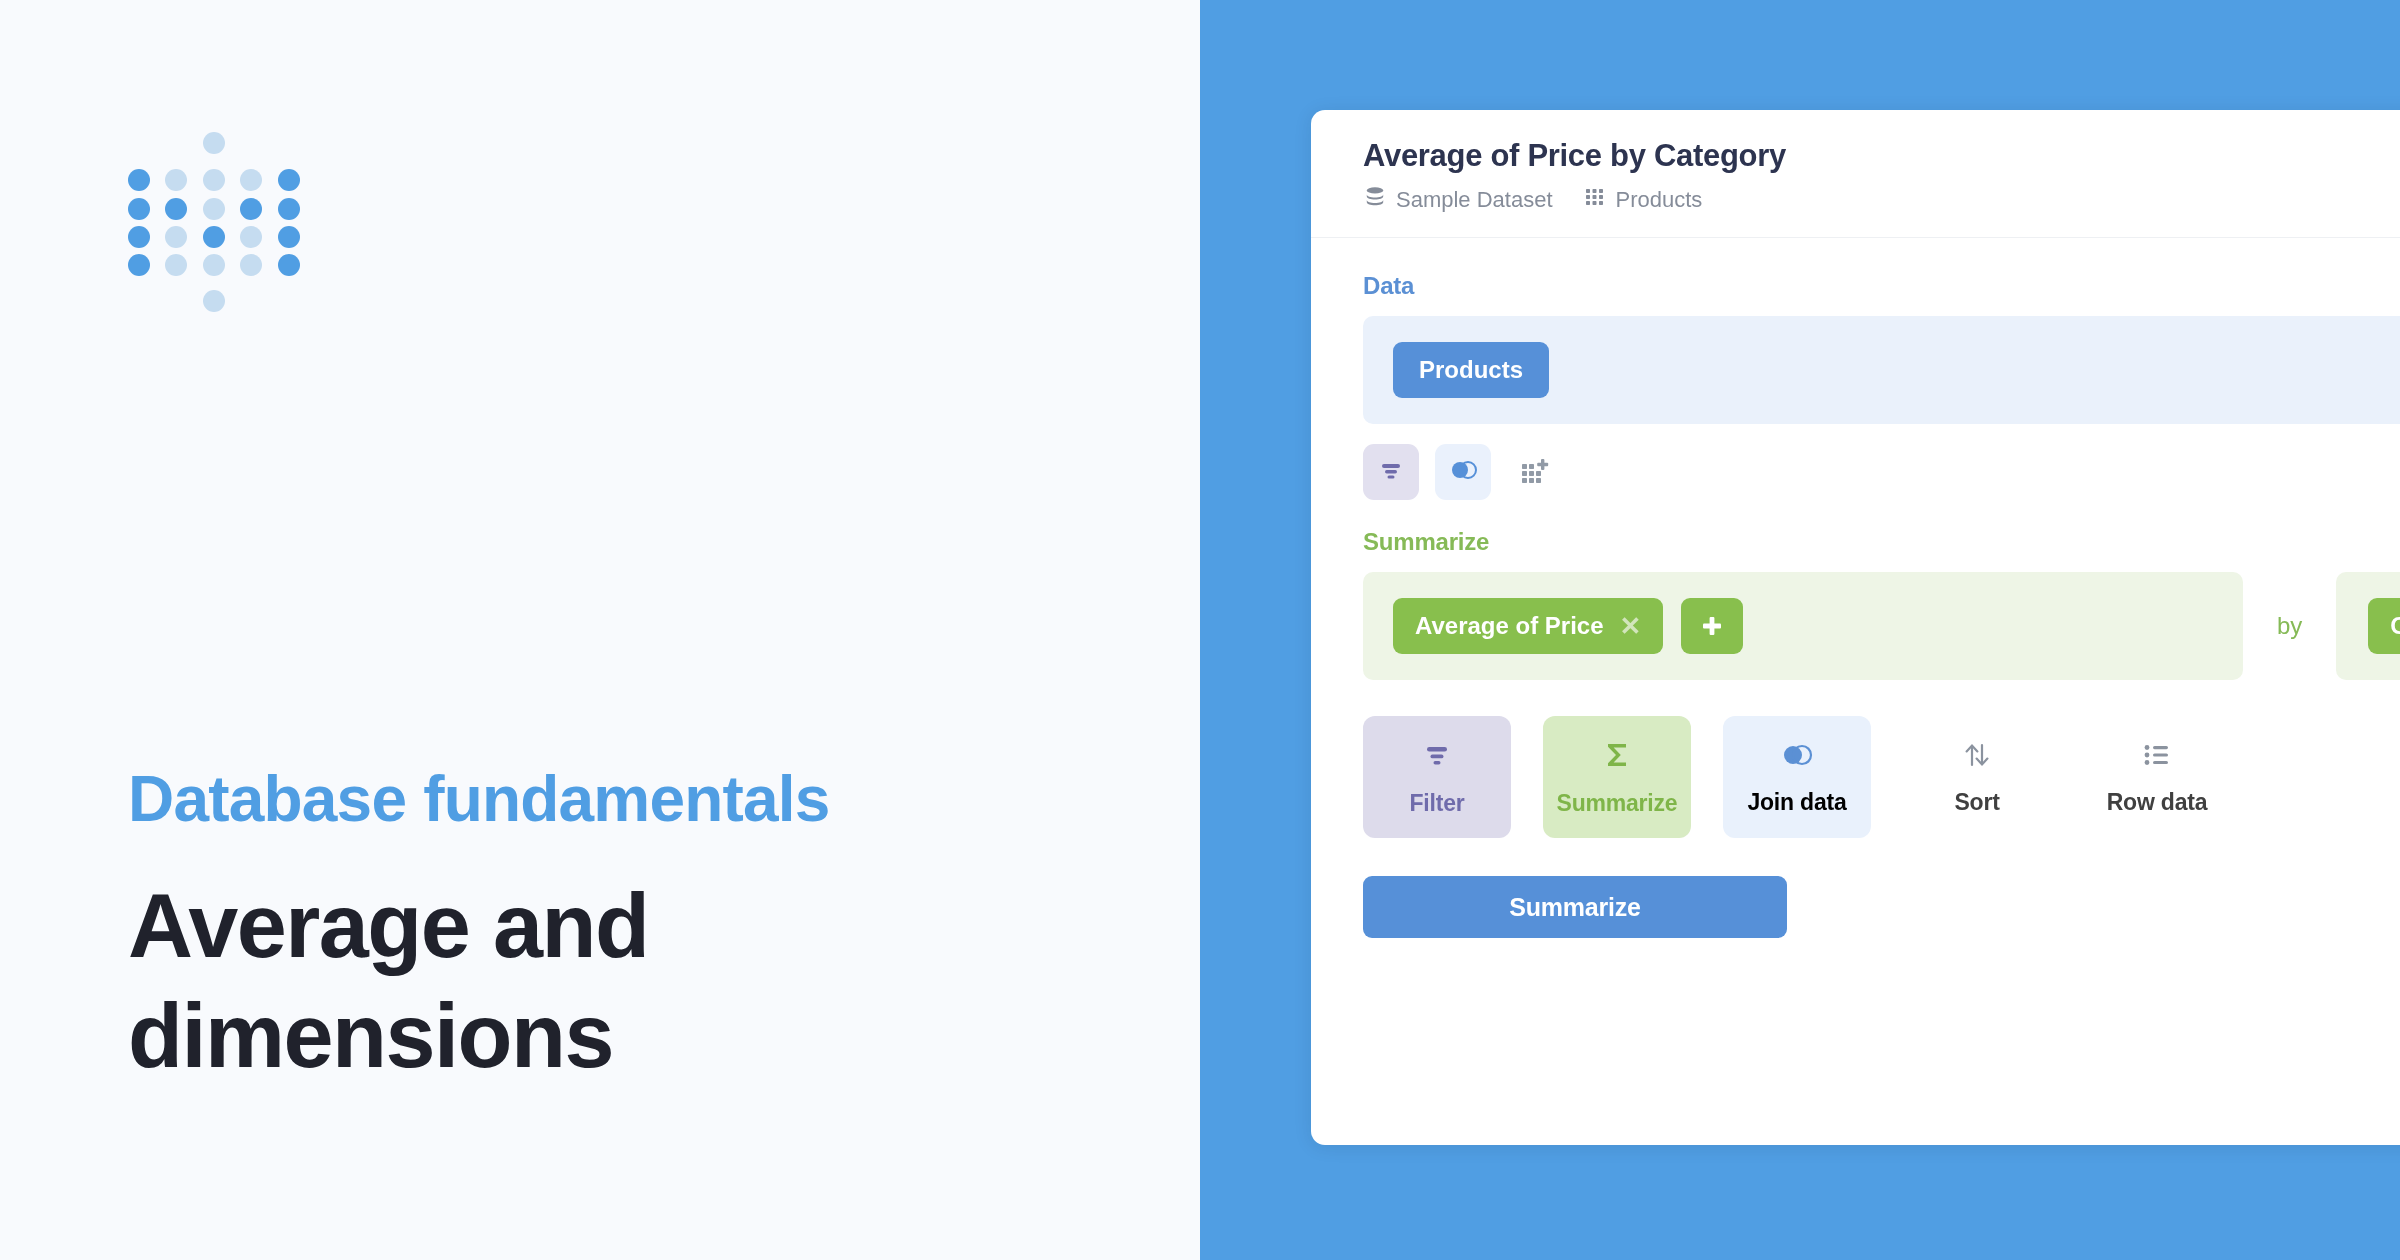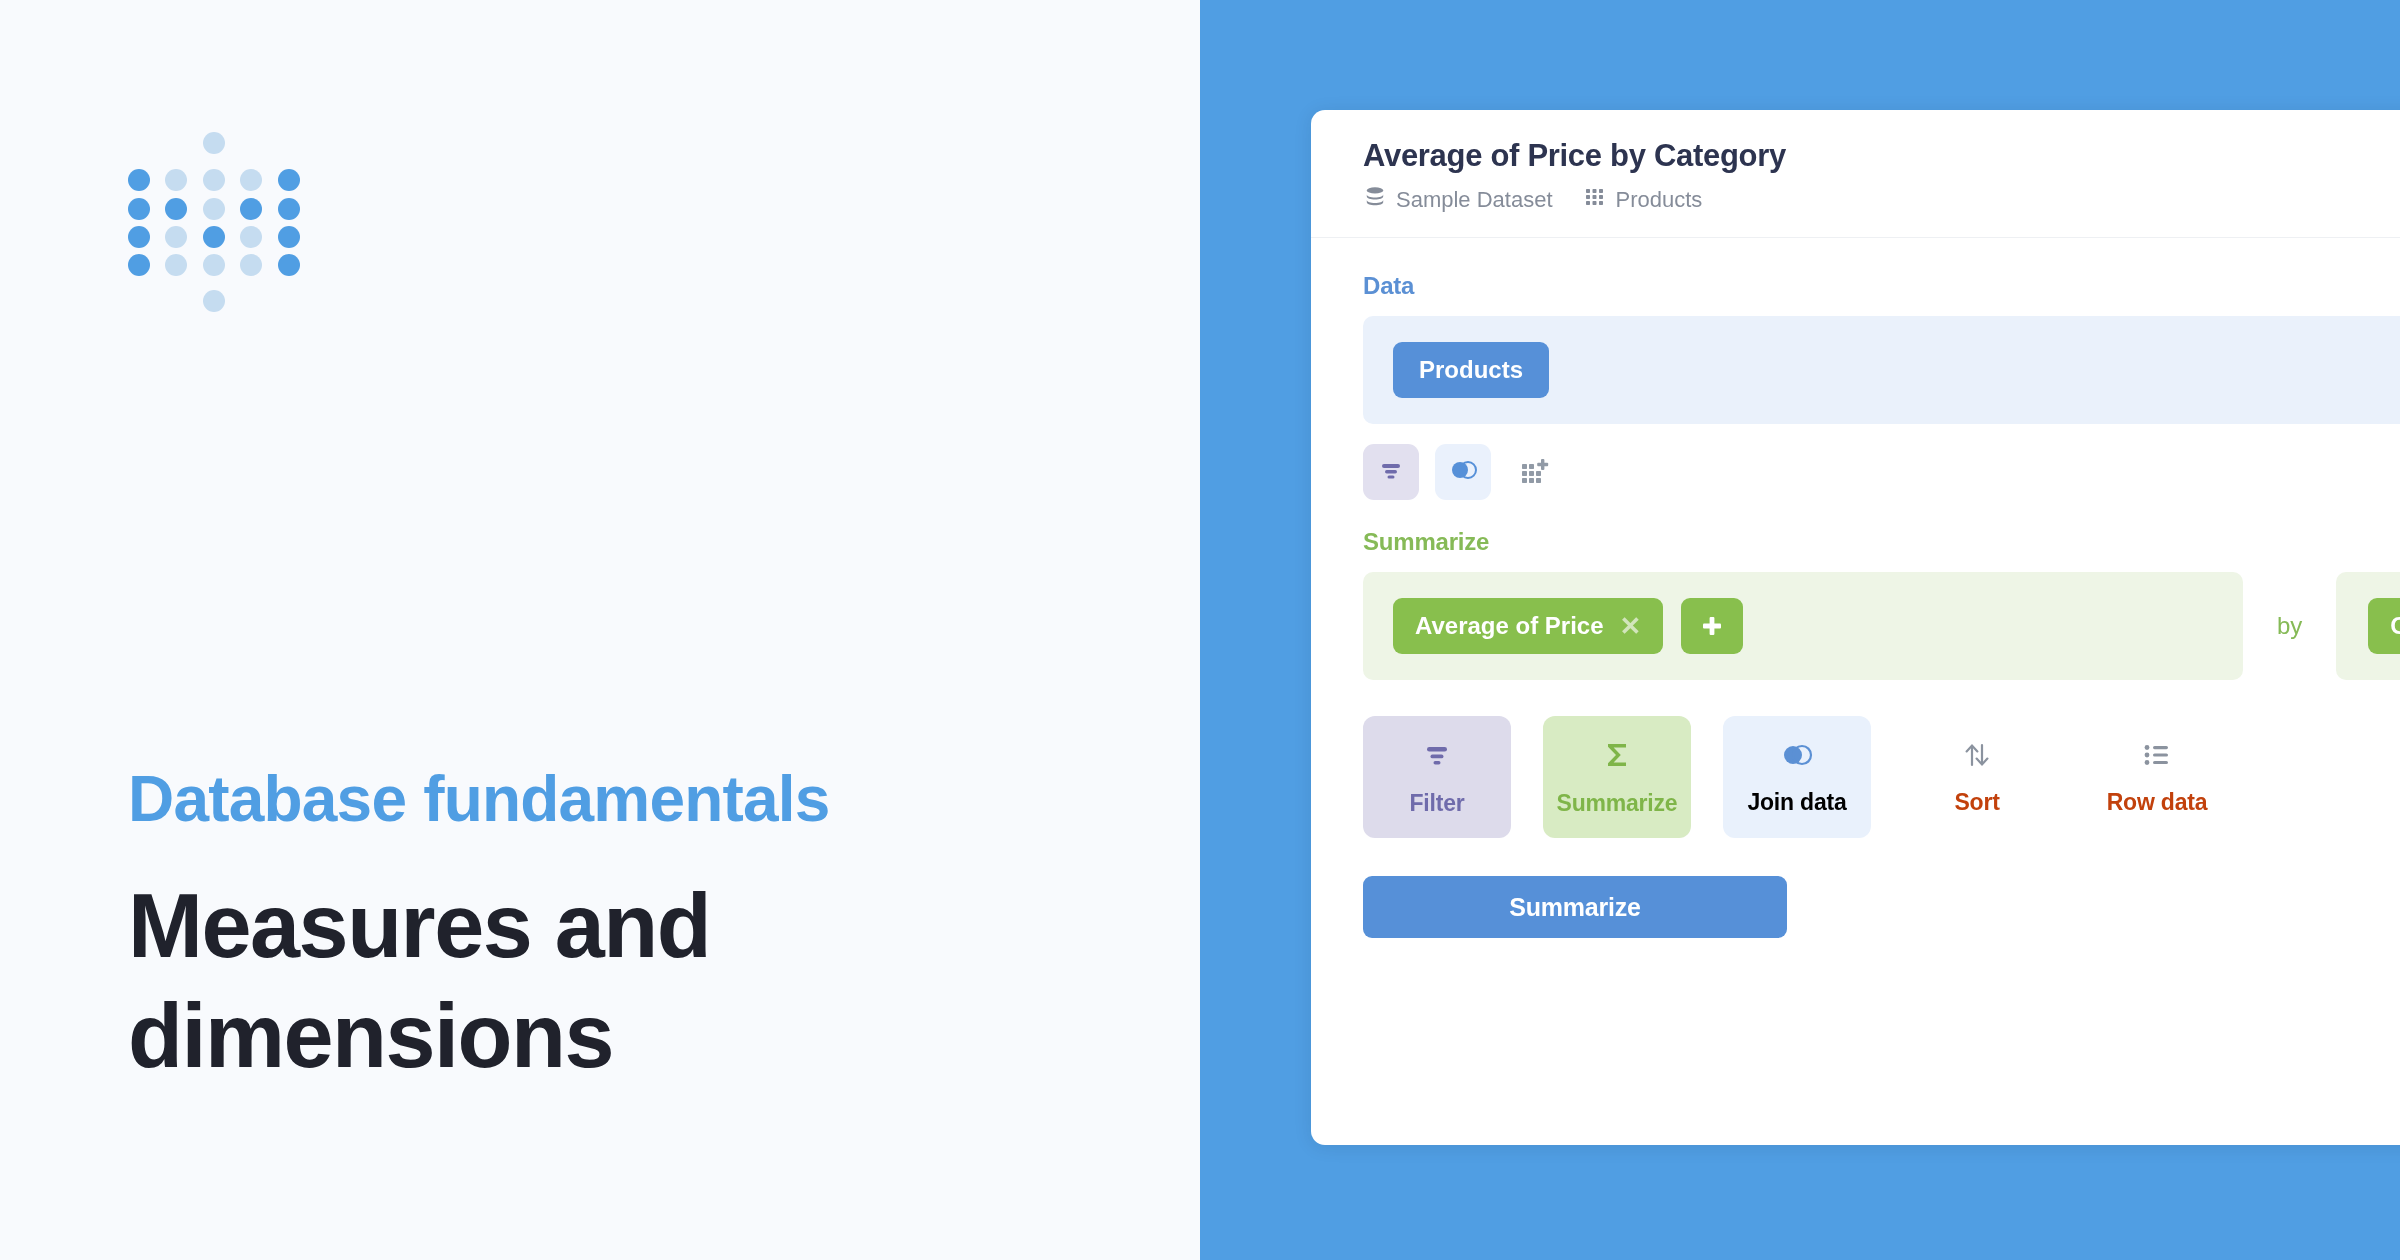--- a/index.html
+++ b/index.html
@@ -252,21 +252,21 @@
     font-weight: bold;
     letter-spacing: -0.2px;
   }
   .action-btn.filter    { background: #dddbeb; }
   .action-btn.filter    .a-label { color: #6f6bab; }
   .action-btn.summarize { background: #d8ebc3; }
   .action-btn.summarize .a-label { color: #7fb549; }
   .action-btn.join      { background: #e9f1fc; }
   .action-btn.join      .a-label { color: #000000; }
   .action-btn.plain     { background: transparent; }
-  .action-btn.plain     .a-label { color: #c2410c; }
+  .action-btn.plain     .a-label { color: #404040; }
 
   
   #visualize-btn {
     margin-top: 38px;
     width: 424px;
     height: 62px;
     background: #5690d8;
     color: #fff;
     border-radius: 9px;
     font-size: 25px;
@@ -304,21 +304,21 @@
         <span class="dot" style="left: 0px; top: 122px; background: rgb(80, 158, 227);"></span>
         <span class="dot" style="left: 37px; top: 122px; background: rgb(197, 220, 240);"></span>
         <span class="dot" style="left: 75px; top: 122px; background: rgb(197, 220, 240);"></span>
         <span class="dot" style="left: 112px; top: 122px; background: rgb(197, 220, 240);"></span>
         <span class="dot" style="left: 150px; top: 122px; background: rgb(80, 158, 227);"></span>
         <span class="dot" style="left: 75px; top: 158px; background: rgb(197, 220, 240);"></span>
       </div>
 
     <div id="brand-line">Database fundamentals</div>
 
-    <div id="main-heading">Measures and dimensions</div>
+    <div id="main-heading">Average and dimensions</div>
   </div>
 
   <div id="right-panel"></div>
 
   <div id="notebook-card">
 
     <div id="card-header">
       <div id="card-title">Average of Price by Category</div>
 
       <div id="card-meta">

